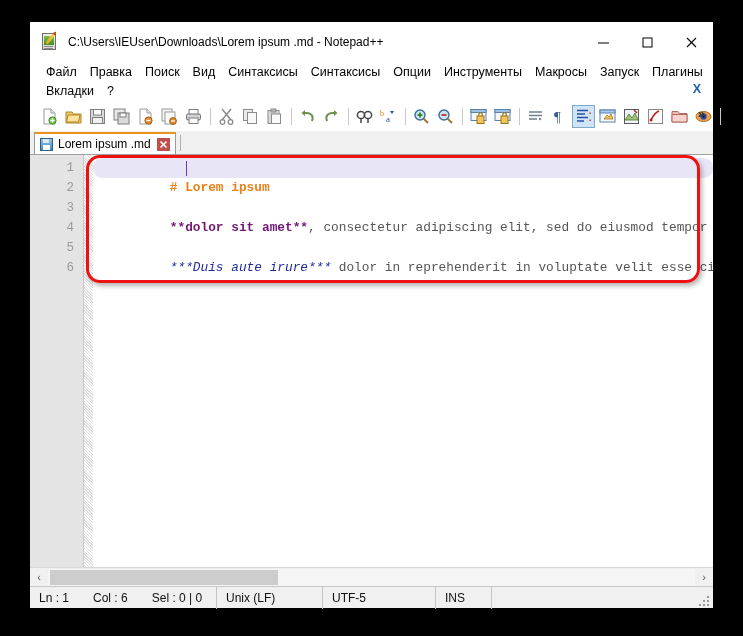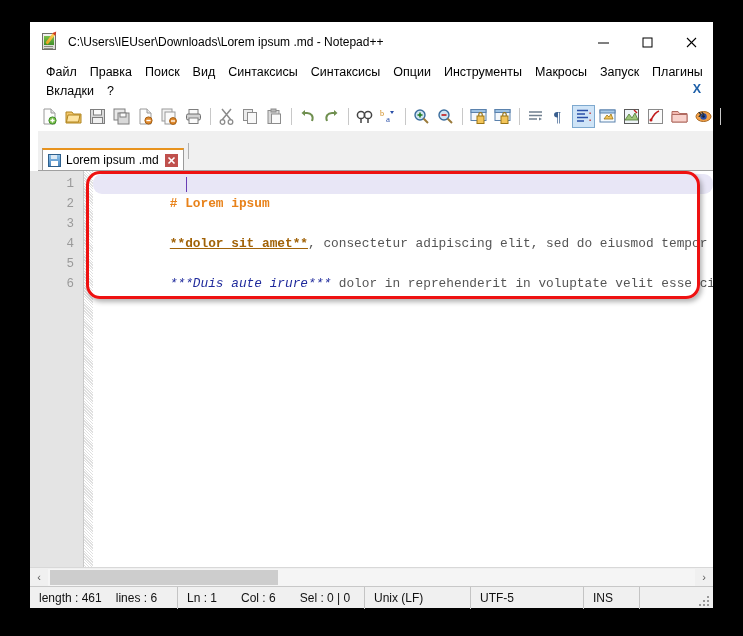--- a/index.html
+++ b/index.html
@@ -144,28 +144,27 @@
   #tb-overflow {
     position: absolute;
     right: 8px; top: 4px;
     font-size: 13px;
     color: #333;
     font-weight: bold;
   }
 
   
   #tabbar {
-    height: 40px;
+    height: 24px;
     background: #f0f0f0;
     border-bottom: 1px solid #a0a0a0;
     display: flex;
     align-items: flex-end;
     padding-left: 4px;
     flex: 0 0 auto;
-    margin-left: 8px;
   }
   #tab-active {
     height: 22px;
     background: #ffffff;
     border: 1px solid #9a9a9a;
     border-bottom: none;
     border-top: 2px solid #e8931e;
     display: flex;
     align-items: center;
     padding: 0 5px 0 5px;
@@ -260,21 +259,21 @@
     font-size: 12.8px;
     white-space: pre;
     color: #4a4a4a;
     position: relative;
     border-radius: 9px;
   }
   .cline.cur {
     background: #e8e6f6;
   }
   .md-head { color: #e8821a; font-weight: bold; }
-  .md-bold { color: #a16207; font-weight: bold; text-decoration: underline; }
+  .md-bold { color: #701a75; font-weight: bold; }
   .md-bi   { color: #1f2a9c; font-weight: normal; font-style: italic; }
   .plain   { color: #555555; }
   #caret {
     position: absolute;
     width: 1px; height: 15px;
     background: #6a3fb5;
     top: 3px;
   }
 
   
@@ -648,24 +647,20 @@
 
     <div id="hscroll">
       <div class="sb-arrow">‹</div>
       <div id="hscroll-track">
         <div id="hscroll-thumb"></div>
       </div>
       <div class="sb-arrow">›</div>
     </div>
 
     <div id="statusbar">
-      <div class="st" id="st-doc">
-        <span>length : 461</span>
-        <span>lines : 6</span>
-      </div>
       <div class="st" id="st-pos">
         <span>Ln : 1</span>
         <span>Col : 6</span>
         <span>Sel : 0 | 0</span>
       </div>
       <div class="st" id="st-eol">Unix (LF)</div>
       <div class="st" id="st-enc">UTF-5</div>
       <div class="st" id="st-ins">INS</div>
       <div id="grip">
         <i style="right:4px;bottom:3px"></i>

